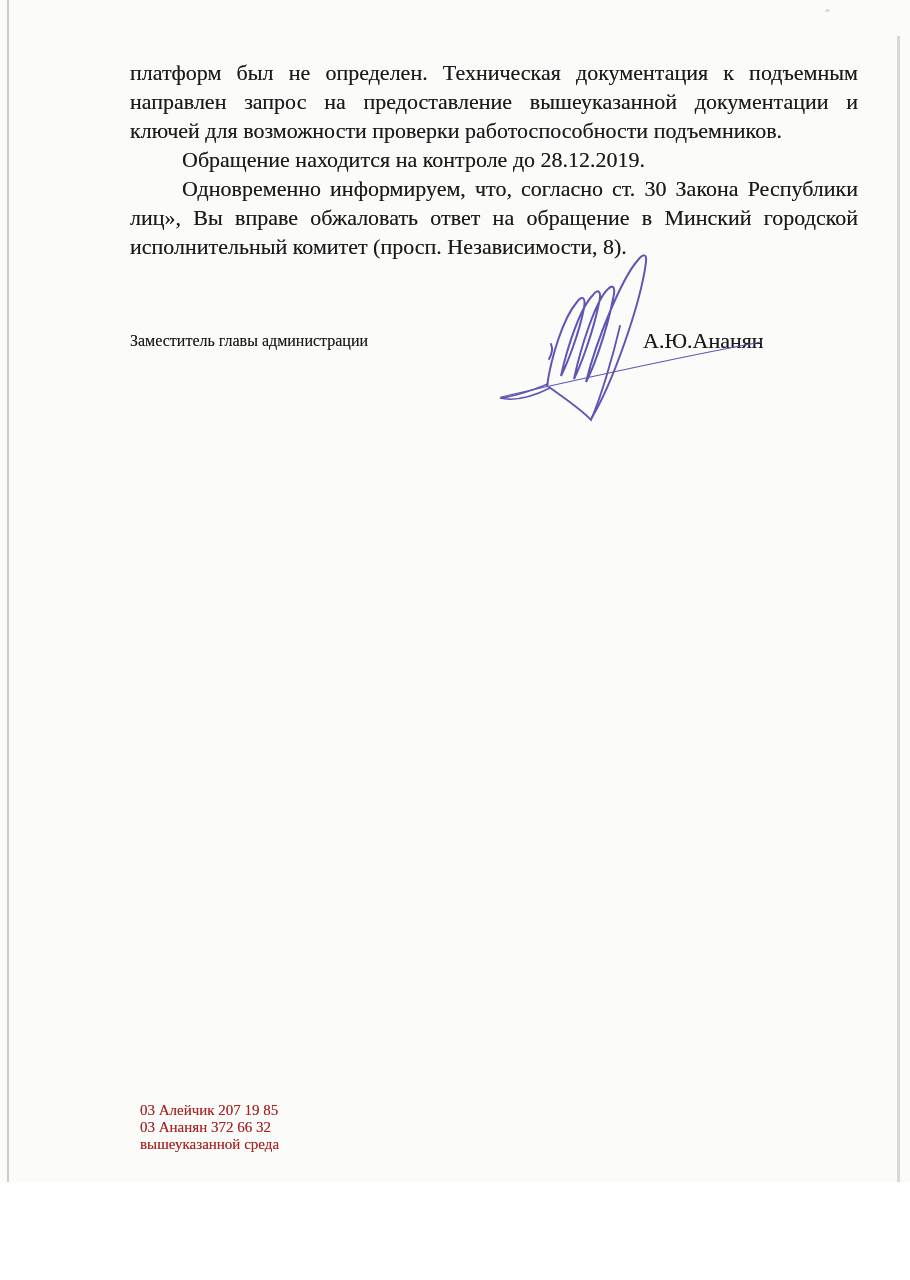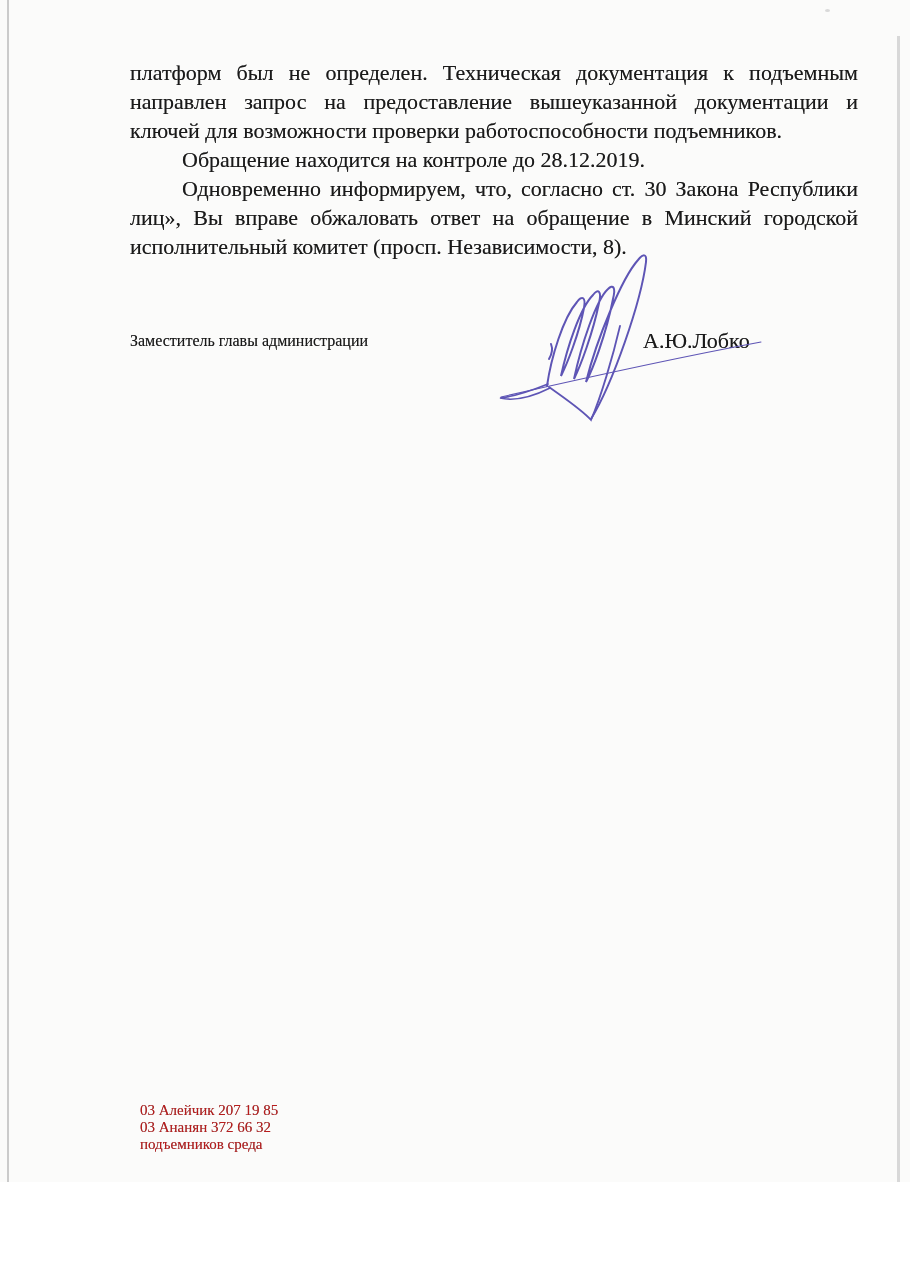--- a/index.html
+++ b/index.html
@@ -126,21 +126,21 @@
         <div class="line last first-indent">Обращение находится на контроле до 28.12.2019.</div>
       </div>
       <div class="para">
         <div class="line first-indent">Одновременно информируем, что, согласно ст. 30 Закона Республики</div>
         <div class="line">лиц», Вы вправе обжаловать ответ на обращение в Минский городской</div>
         <div class="line last">исполнительный комитет (просп. Независимости, 8).</div>
       </div>
     </div>
 
   <div class="sig-title">Заместитель главы администрации</div>
-  <div class="sig-name">А.Ю.Лобко</div>
+  <div class="sig-name">А.Ю.Ананян</div>
 
   <svg class="signature-svg" viewBox="0 0 300 200" xmlns="http://www.w3.org/2000/svg">
 
     <path d="M 81,104 C 83,109 82,114 79,119" fill="none" stroke="#5e55b5" stroke-width="2" stroke-linecap="round"></path>
 
     <path d="M 77,146
              C 81,118 93,78 107,62
              C 112,55 116,57 114,68
              C 109,94 97,124 91,136
              C 97,108 110,68 123,55
@@ -156,16 +156,16 @@
     <path d="M 78,144 C 58,152 40,157 30,158 C 47,162 64,156 80,148" fill="none" stroke="#5e55b5" stroke-width="1.6" stroke-linecap="round"></path>
 
     <path d="M 79,147 C 97,160 112,170 121,180 C 131,157 143,116 150,86" fill="none" stroke="#5e55b5" stroke-width="1.8" stroke-linecap="round"></path>
 
     <path d="M 31,157 C 110,139 205,118 291,102" fill="none" stroke="#5e55b5" stroke-width="1.1" stroke-linecap="round"></path>
   </svg>
 
   <div class="footer">
       <div>03 Алейчик 207 19 85</div>
       <div>03 Ананян 372 66 32</div>
-      <div>подъемников среда</div>
+      <div>вышеуказанной среда</div>
     </div>
 
 </div>
 
 </body></html>

